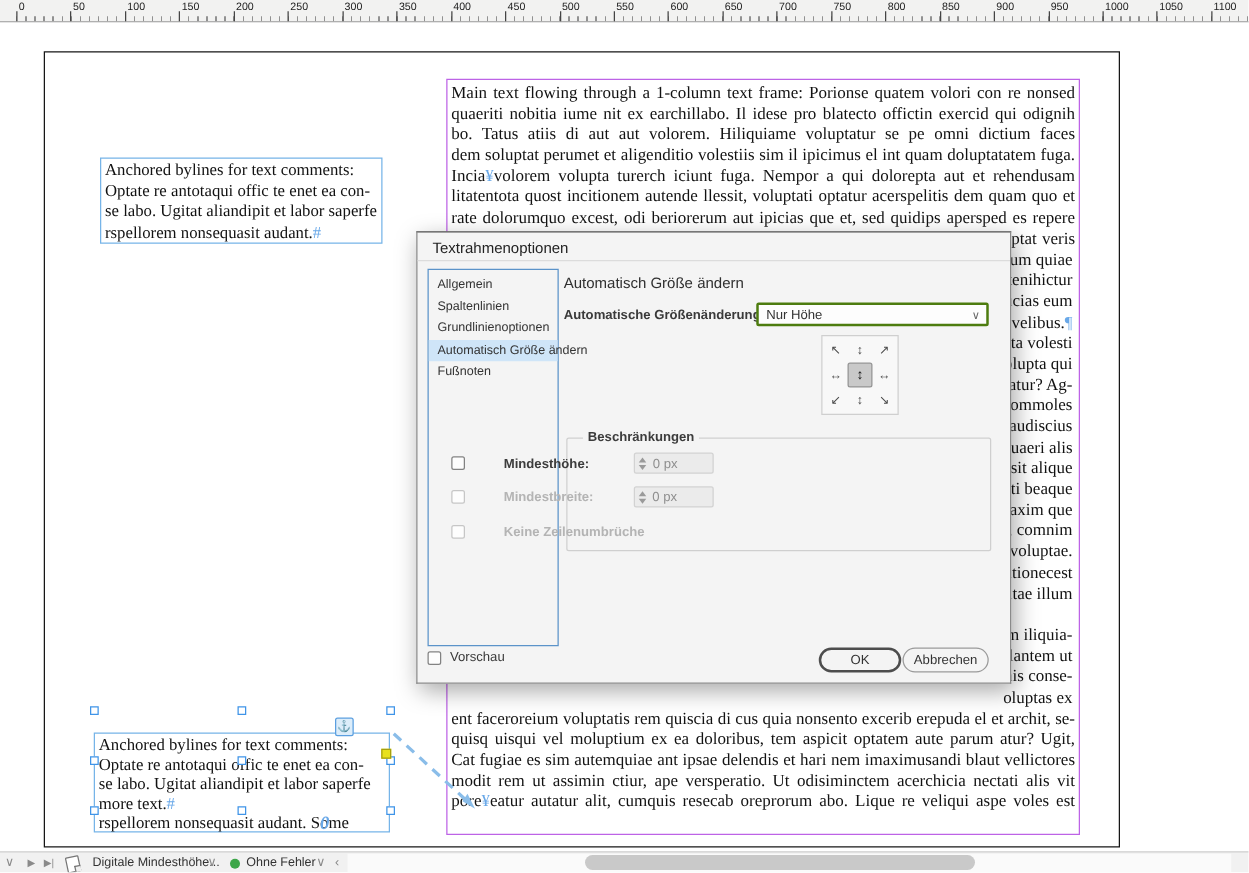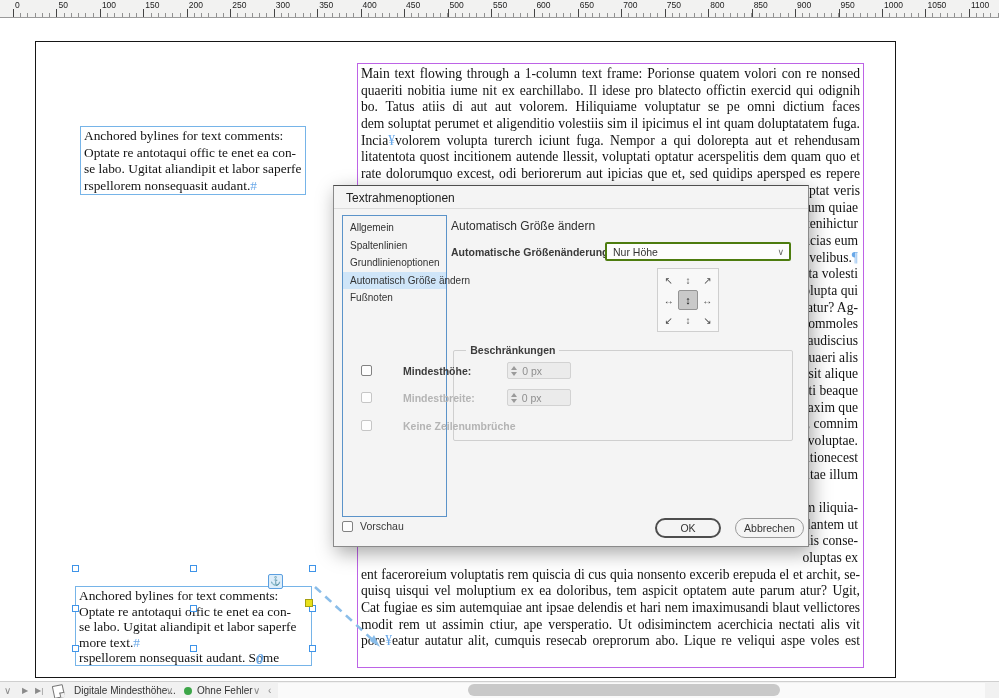--- a/index.html
+++ b/index.html
@@ -88,21 +88,21 @@
   .tri-u{width:0;height:0;border-left:3px solid transparent;border-right:3px solid transparent;
      border-bottom:4px solid #9a9a9a;}
   .tri-d{width:0;height:0;border-left:3px solid transparent;border-right:3px solid transparent;
      border-top:4px solid #9a9a9a;}
   .spin .val{font-size:10.5px;color:#8f8f8f;margin-left:2px;}
   #preview-row{position:absolute;left:8px;top:334px;display:flex;align-items:center;}
   #preview-row .clabel{font-weight:normal;color:#3a3a3a;}
   .pbtn{position:absolute;top:332px;height:20px;border-radius:10px;background:#f4f4f4;
      font-size:10.5px;color:#333;text-align:center;line-height:17px;box-sizing:border-box;cursor:default;}
   #btn-ok{left:321px;width:66px;border:2px solid #4d4d4d;}
-  #btn-cancel{left:401px;width:69px;border:1px solid #9a9a9a;line-height:18px;}
+  #btn-cancel{left:388px;width:69px;border:1px solid #9a9a9a;line-height:18px;}
 
   
   #statusbar{position:absolute;left:0;top:681px;width:999px;height:17px;background:#f1f1f1;
      border-top:1px solid #cfcfcf;font-size:10px;color:#333;}
   .sb{position:absolute;top:0;height:17px;line-height:17px;white-space:nowrap;}
   .sb.gray{color:#8a8a8a;}
   #sb-dot{position:absolute;left:184px;top:5px;width:8px;height:8px;border-radius:50%;
      background:var(--preflight-green);}
   #sb-pageicon{position:absolute;left:53px;top:3px;width:9px;height:11px;border:1px solid #777;
      border-radius:1px;transform:rotate(-12deg);background:#fff;}

